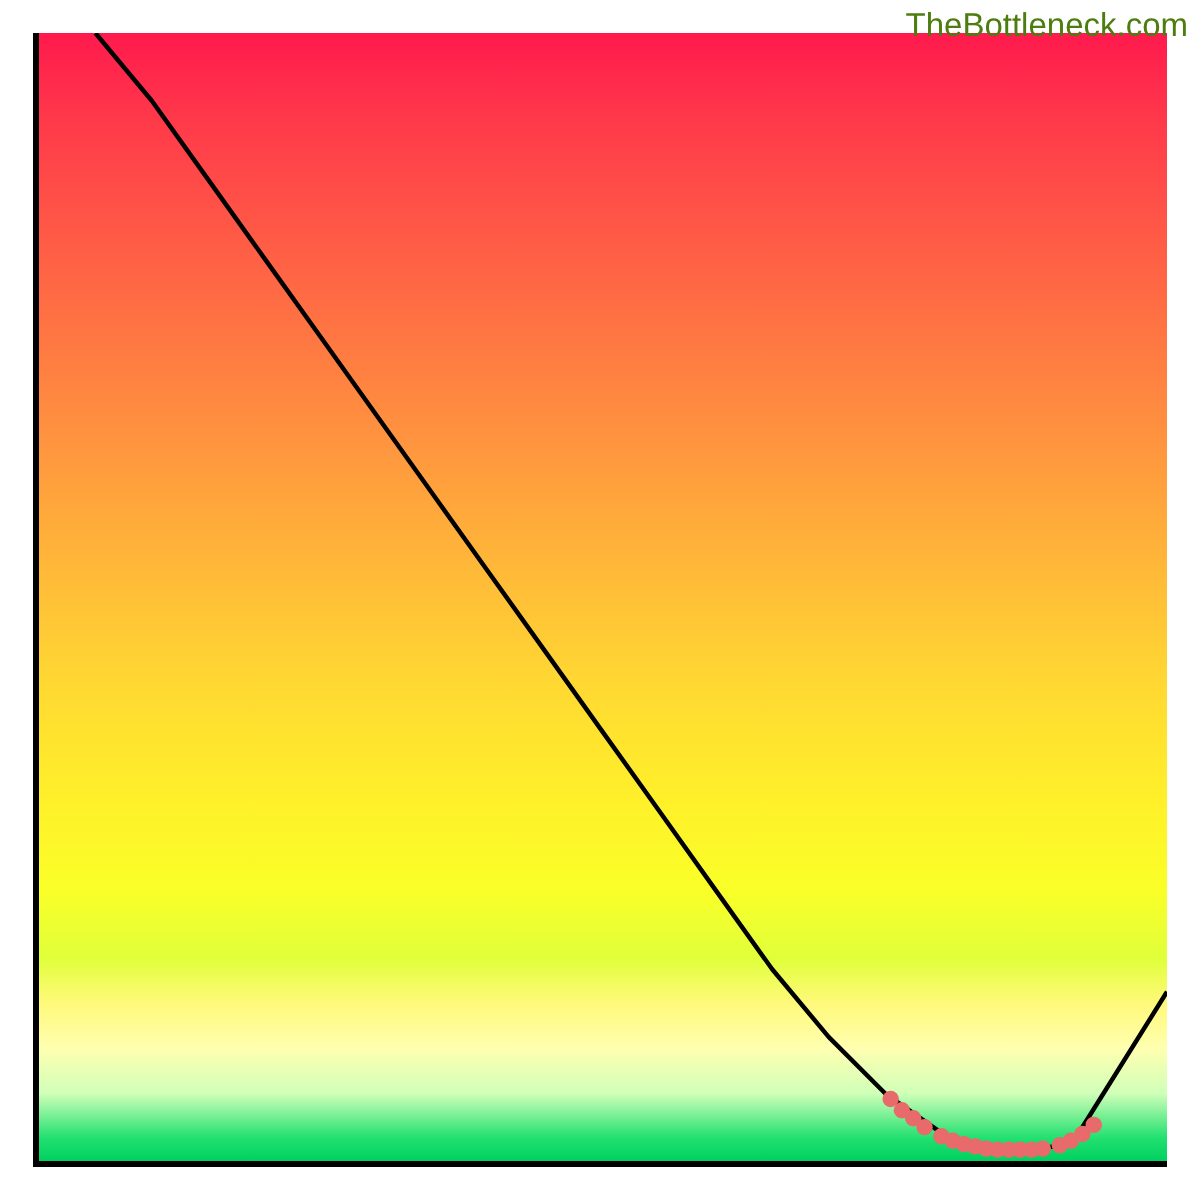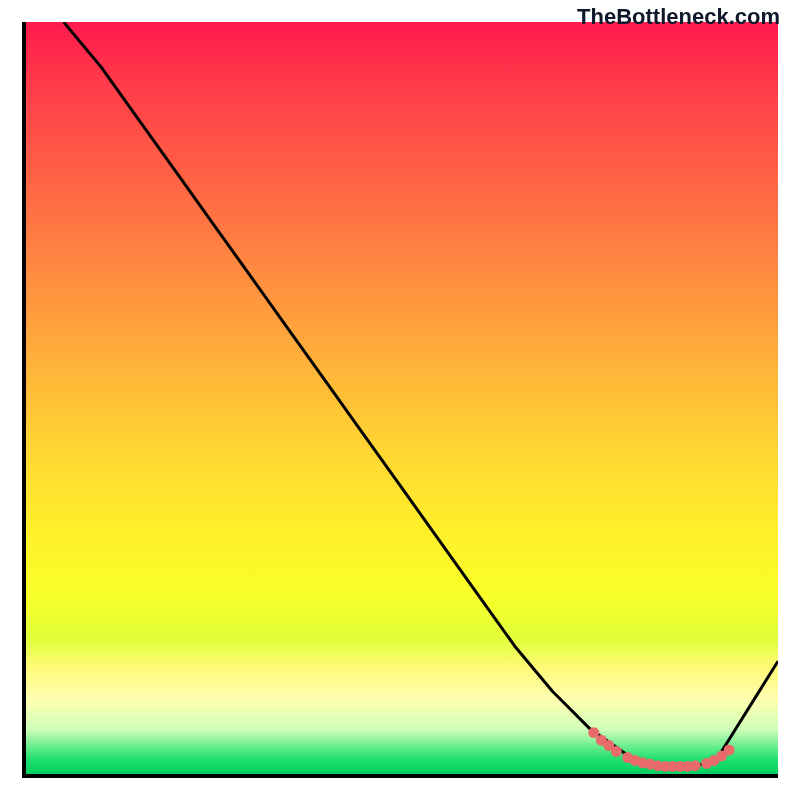--- a/index.html
+++ b/index.html
@@ -5,25 +5,25 @@
   * { margin: 0; padding: 0; box-sizing: border-box; }
   html, body { width: 800px; height: 800px; overflow: hidden; background: #fff; }
   .chart-container {
     position: relative;
     width: 800px;
     height: 800px;
   }
   .watermark {
     position: absolute;
     top: 4px;
-    right: 20px;
+    right: 8px;
     font-family: Arial, sans-serif;
     font-size: 22px;
-    font-weight: bold;
-    color: #0f172a;
+    font-weight: normal;
+    color: #4d7c0f;
     z-index: 10;
   }
   .plot-area {
     position: absolute;
     left: 22px;
     top: 22px;
     width: 756px;
     height: 756px;
     border-left: 4px solid #000;
     border-bottom: 4px solid #000;

